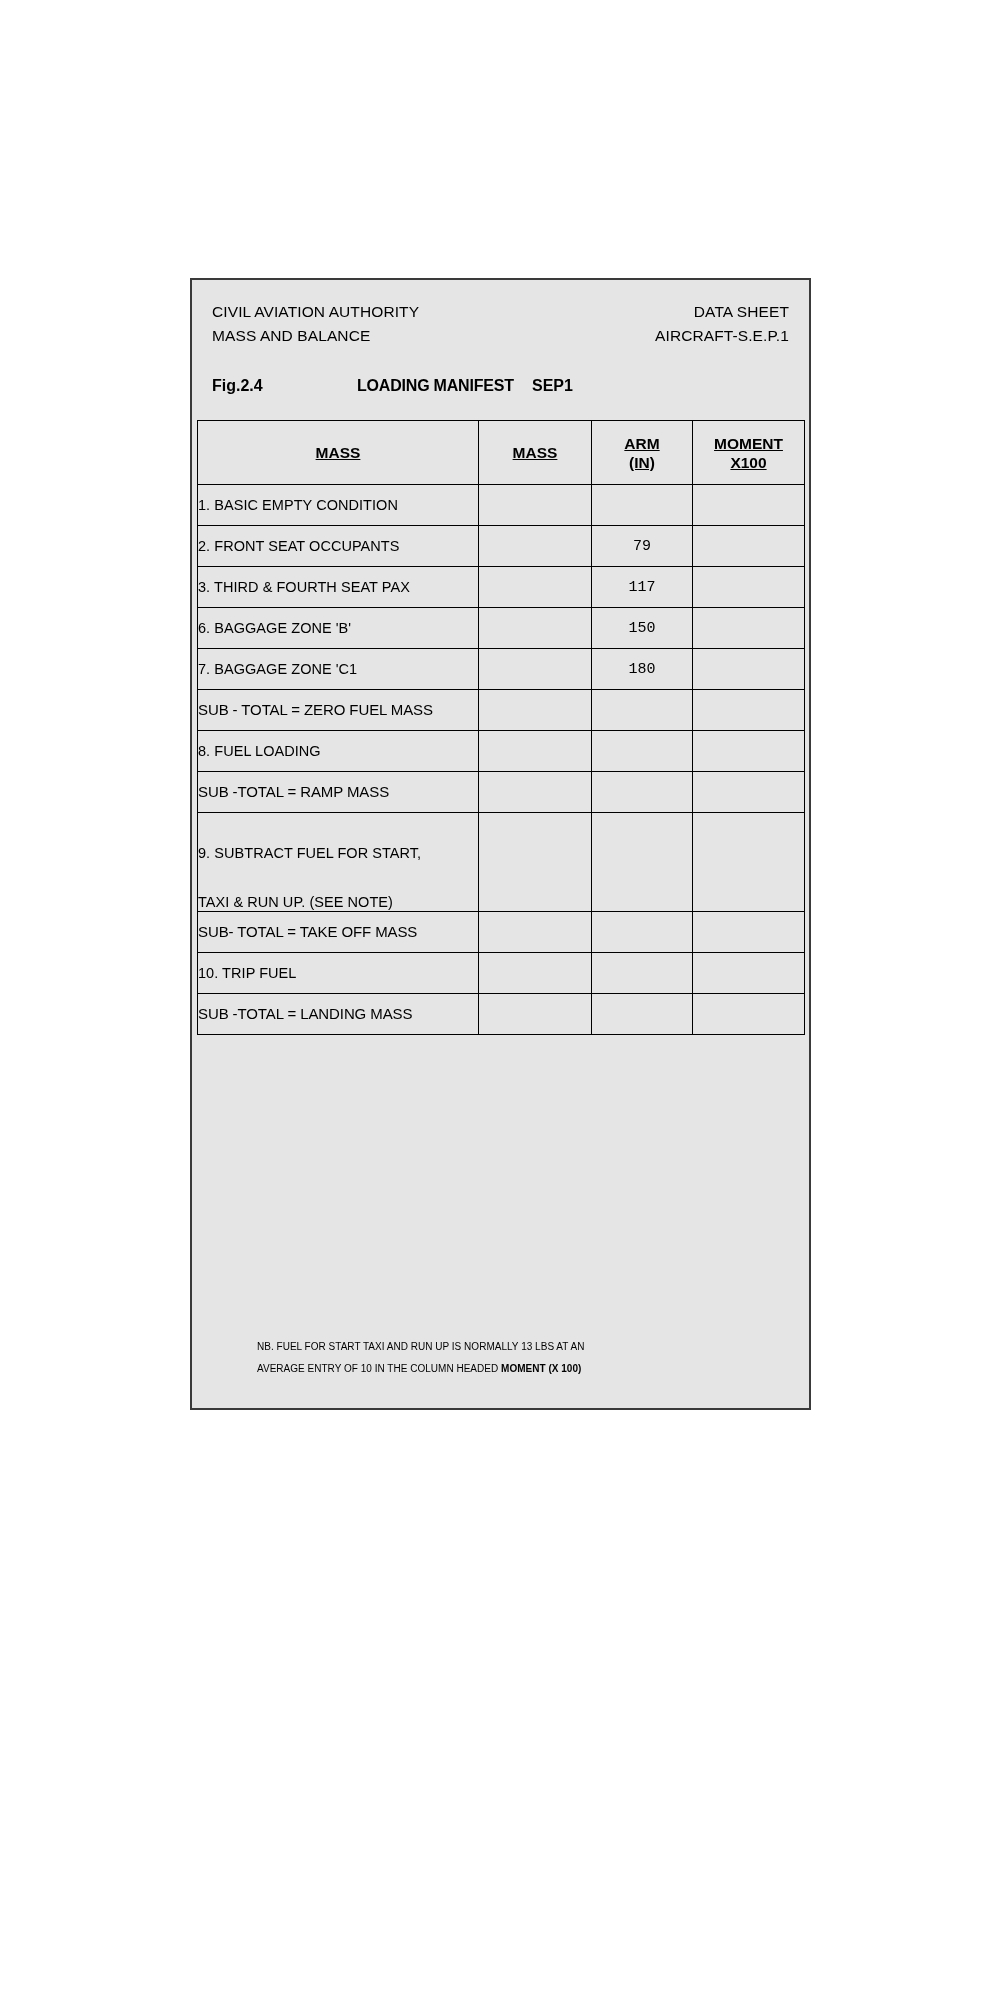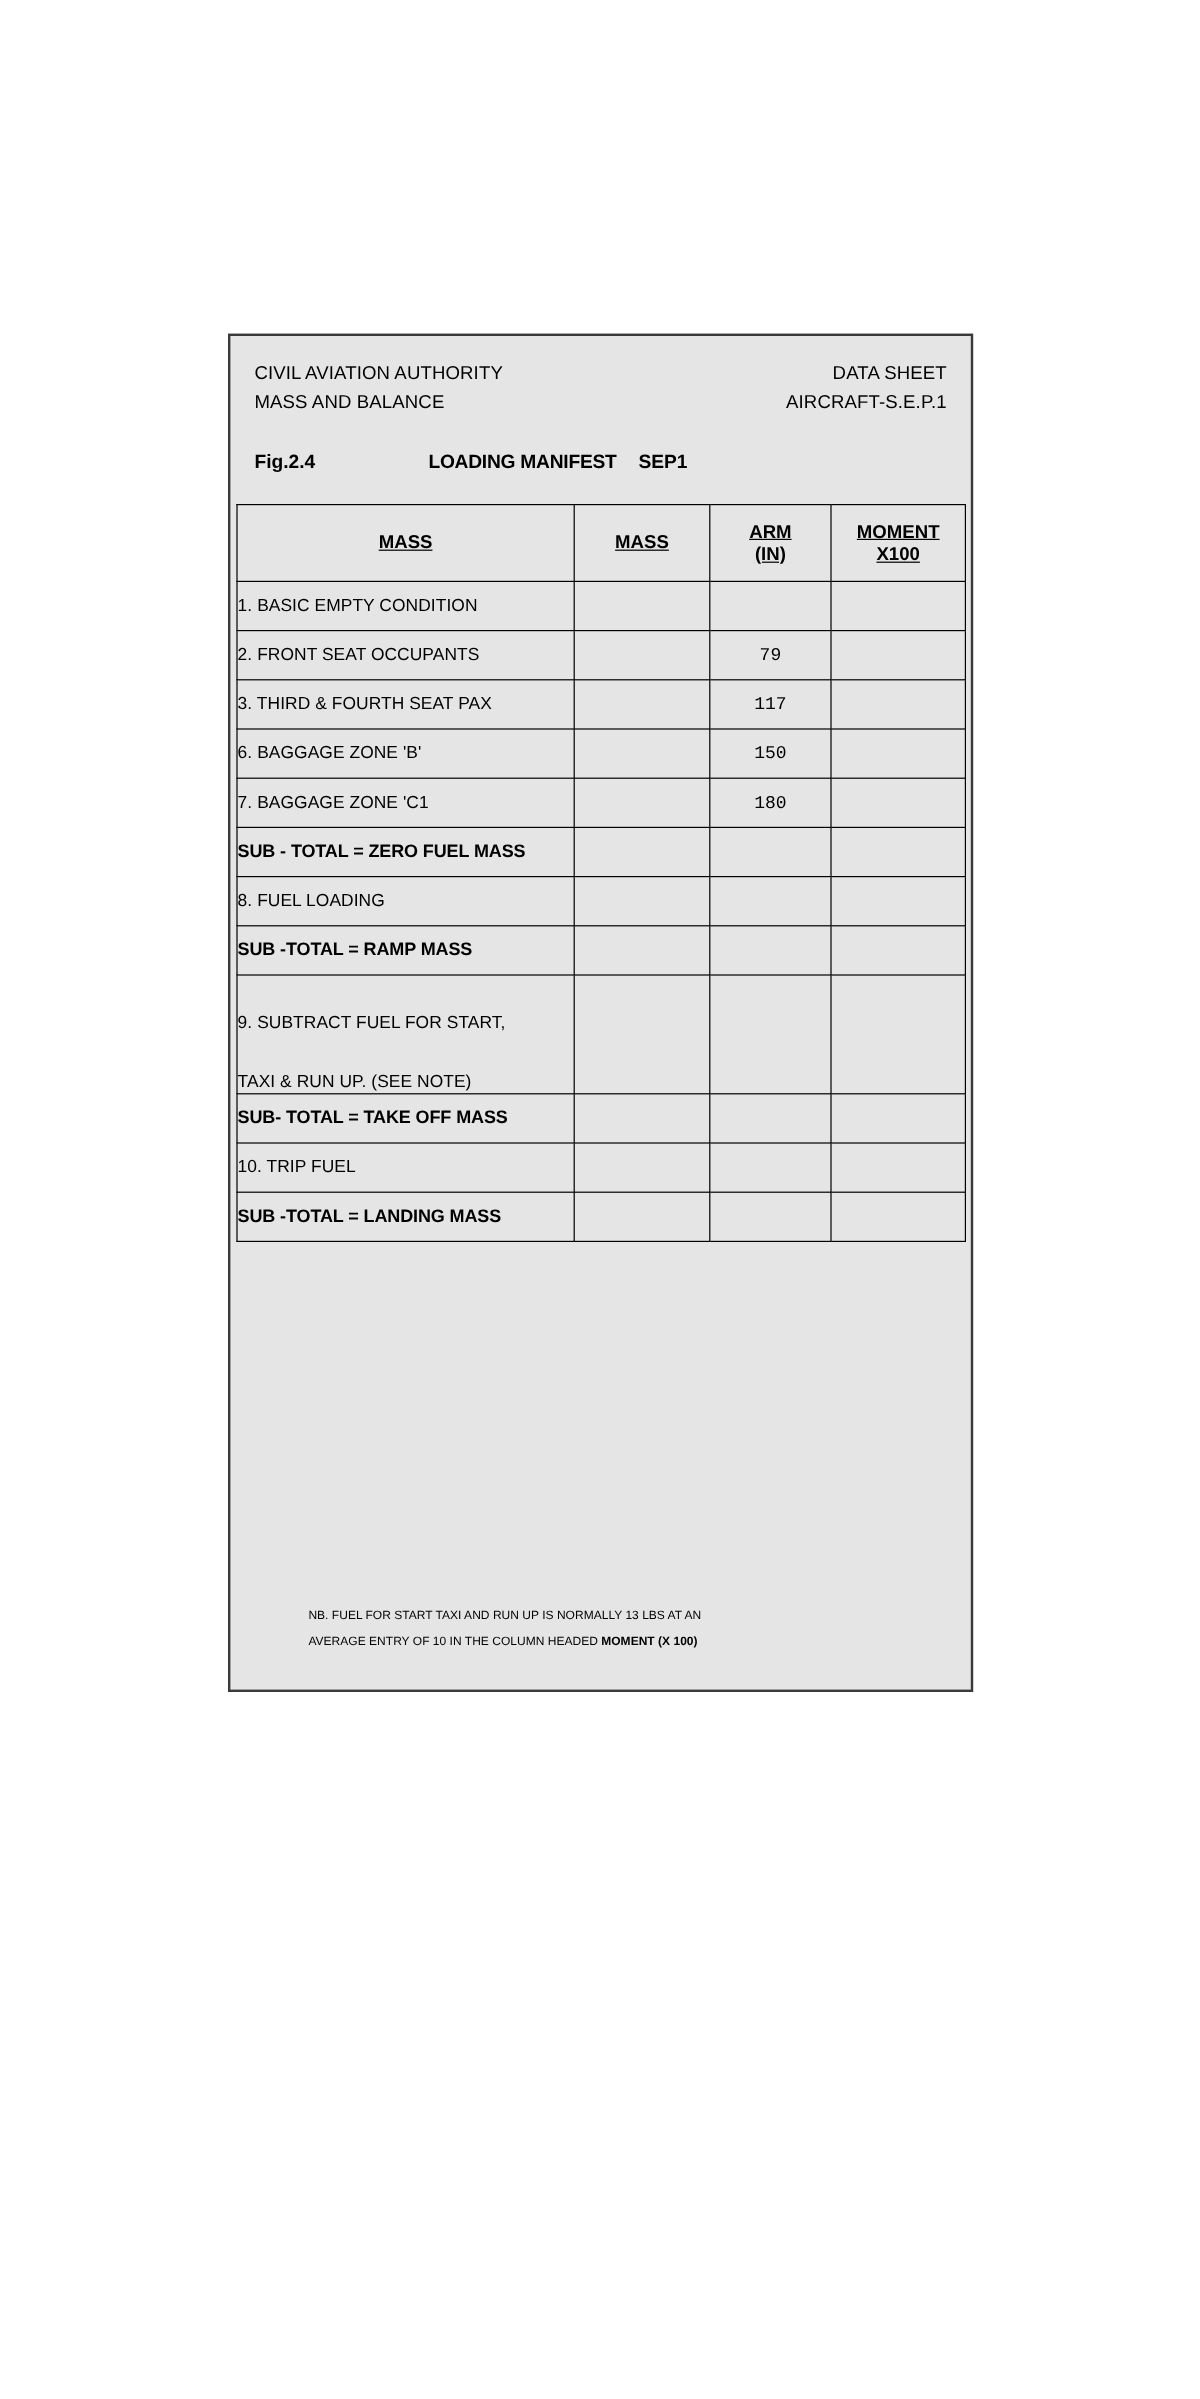--- a/index.html
+++ b/index.html
@@ -128,21 +128,21 @@
   tr.tall td { height: 54px; }
 
   .item-cell {
     padding-left: 7px;
     font-size: 14.5px;
     line-height: 18px;
     text-align: left;
     letter-spacing: 0.05px;
   }
   .item-cell.bold {
-    font-weight: bold;
+    font-weight: normal;
     font-size: 15px;
     letter-spacing: -0.1px;
   }
   .val-cell {
     text-align: center;
     font-size: 15px;
     font-family: Liberation Mono, monospace;
   }
   .line2 { display: block; margin-top: 31px; }
 

